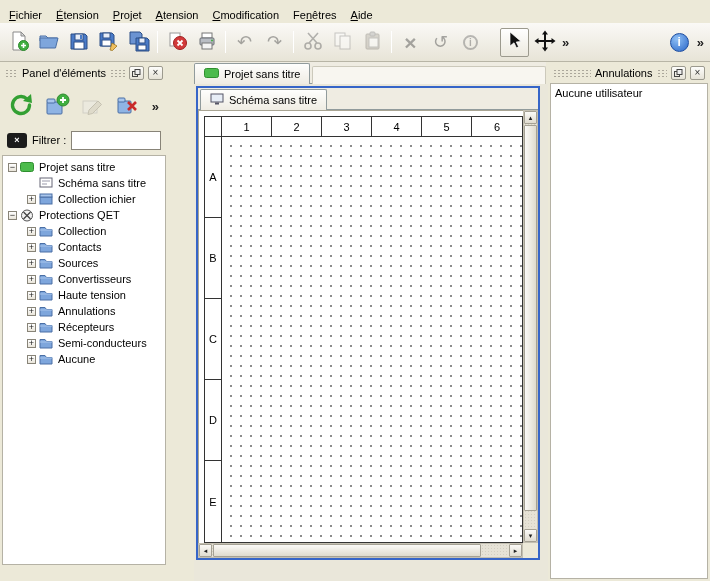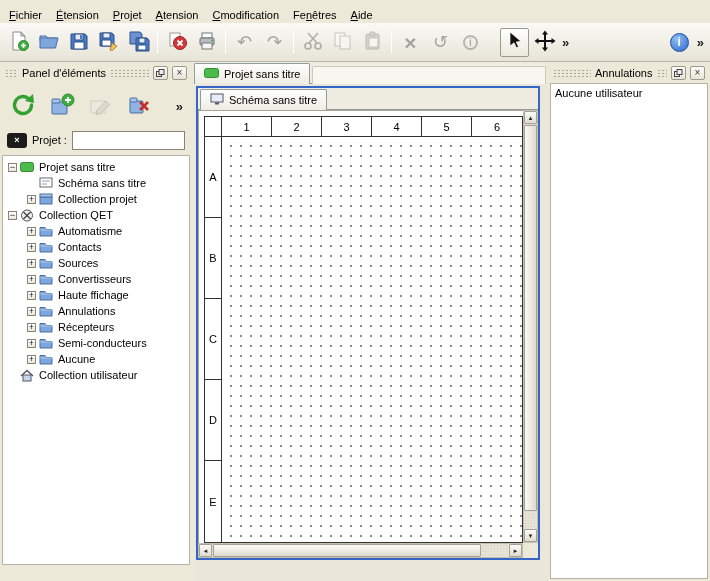--- a/index.html
+++ b/index.html
@@ -36,21 +36,21 @@
   .dock { position:absolute; display:flex; flex-direction:column; }
   .dock-title { height:16px; display:flex; align-items:center; gap:4px; padding:0 3px; margin:2px 0; }
   .grip { height:9px; background-image:radial-gradient(#ABA79B 1px, transparent 1.2px);
     background-size:4px 3px; }
   .g-pre { width:13px; flex:0 0 auto; } .g-pre-wide { width:38px; flex:0 0 auto; } .g-fill { flex:1; }
   .dock-title-text { white-space:nowrap; }
   .dock-btn { width:15px; height:14px; flex:0 0 auto; border:1px solid #9C9A8E; border-radius:2px;
     background:linear-gradient(#FDFDFB,#E6E3D7); display:flex; align-items:center;
     justify-content:center; font-size:10px; line-height:1; color:#333; }
   
-  .left-dock { left:2px; top:63px; width:188px; bottom:16px; }
+  .left-dock { left:2px; top:63px; width:164px; bottom:16px; }
   .ldock-toolbar { height:46px; display:flex; align-items:center; gap:7px; padding:2px 5px; }
   .lbtn { width:32px; height:36px; display:flex; align-items:center; justify-content:center; }
   .lbtn.disabled { opacity:.4; filter:grayscale(70%); }
   .ldock-toolbar .chev { margin-left:auto; }
   .filter-row { height:26px; display:flex; align-items:center; gap:5px; padding:0 5px 4px 5px; }
   .clear-btn { width:20px; height:15px; background:#1C1C1C; border-radius:3px; color:#fff;
     font-size:9px; font-weight:bold; display:flex; align-items:center; justify-content:center; flex:0 0 auto;}
   .filter-input { flex:1; height:19px; min-width:0; border:1px solid #888478; background:#fff;
     font:inherit; padding:1px 3px; }
   .tree { flex:1; background:#fff; border:1px solid #B5B2A5; overflow:hidden; padding-top:3px; }
@@ -279,21 +279,21 @@
           <span><svg width="26" height="26">
               <rect x="3" y="9" width="13" height="12" rx="1" fill="#8FB4E4" stroke="#4A6FA5"></rect>
               <rect x="3" y="6" width="7" height="4" rx="1" fill="#A9C6EC" stroke="#4A6FA5"></rect>
               <path d="M13 10l8 8M21 10l-8 8" stroke="#C92A2A" stroke-width="2.6"></path>
             </svg></span>
         </div>
       <div class="chev">»</div>
     </div>
     <div class="filter-row">
       <span class="clear-btn">×</span>
-      <span>Projet :</span>
+      <span>Filtrer :</span>
       <input class="filter-input" type="text" value="" style="">
     </div>
     <div class="tree">
       <div class="tree-row">
           <span class="expander">−</span>
           <span class="ticon">
             <svg width="14" height="12">
               <rect x="0.5" y="1.5" width="13" height="9" rx="2" fill="#4CBB4C" stroke="#2F8F2F"></rect>
             </svg>
           </span>
@@ -312,42 +312,42 @@
         </div>
       <div class="tree-row">
           <span class="ind"></span>
           <span class="expander">+</span>
           <span class="ticon">
             <svg width="14" height="12">
               <rect x="1" y="4" width="12" height="7" fill="#7EA6DC" stroke="#4A6FA5"></rect>
               <rect x="1" y="1" width="12" height="3" fill="#A9C6EC" stroke="#4A6FA5"></rect>
             </svg>
           </span>
-          <span class="tlabel">Collection projet</span>
+          <span class="tlabel">Collection ichier</span>
         </div>
       <div class="tree-row">
           <span class="expander">−</span>
           <span class="ticon">
             <svg width="14" height="13">
               <circle cx="7" cy="6.5" r="5.5" fill="#F2F2F2" stroke="#555"></circle>
               <path d="M3.5 3l7 7M10.5 3l-7 7" stroke="#444" stroke-width="1.3"></path>
             </svg>
           </span>
-          <span class="tlabel">Collection QET</span>
-        </div>
-      <div class="tree-row">
-          <span class="ind"></span>
-          <span class="expander">+</span>
-          <span class="ticon">
-            <svg width="14" height="12">
-              <path d="M1 2.5h5l1.5 2H13V11H1z" fill="#7EA6DC" stroke="#4A6FA5"></path>
-              <path d="M1 5h12" stroke="#A9C6EC"></path>
-            </svg>
-          </span>
-          <span class="tlabel">Automatisme</span>
+          <span class="tlabel">Protections QET</span>
+        </div>
+      <div class="tree-row">
+          <span class="ind"></span>
+          <span class="expander">+</span>
+          <span class="ticon">
+            <svg width="14" height="12">
+              <path d="M1 2.5h5l1.5 2H13V11H1z" fill="#7EA6DC" stroke="#4A6FA5"></path>
+              <path d="M1 5h12" stroke="#A9C6EC"></path>
+            </svg>
+          </span>
+          <span class="tlabel">Collection</span>
         </div>
       <div class="tree-row">
           <span class="ind"></span>
           <span class="expander">+</span>
           <span class="ticon">
             <svg width="14" height="12">
               <path d="M1 2.5h5l1.5 2H13V11H1z" fill="#7EA6DC" stroke="#4A6FA5"></path>
               <path d="M1 5h12" stroke="#A9C6EC"></path>
             </svg>
           </span>
@@ -377,21 +377,21 @@
         </div>
       <div class="tree-row">
           <span class="ind"></span>
           <span class="expander">+</span>
           <span class="ticon">
             <svg width="14" height="12">
               <path d="M1 2.5h5l1.5 2H13V11H1z" fill="#7EA6DC" stroke="#4A6FA5"></path>
               <path d="M1 5h12" stroke="#A9C6EC"></path>
             </svg>
           </span>
-          <span class="tlabel">Haute ffichage</span>
+          <span class="tlabel">Haute tension</span>
         </div>
       <div class="tree-row">
           <span class="ind"></span>
           <span class="expander">+</span>
           <span class="ticon">
             <svg width="14" height="12">
               <path d="M1 2.5h5l1.5 2H13V11H1z" fill="#7EA6DC" stroke="#4A6FA5"></path>
               <path d="M1 5h12" stroke="#A9C6EC"></path>
             </svg>
           </span>
@@ -422,30 +422,20 @@
       <div class="tree-row">
           <span class="ind"></span>
           <span class="expander">+</span>
           <span class="ticon">
             <svg width="14" height="12">
               <path d="M1 2.5h5l1.5 2H13V11H1z" fill="#7EA6DC" stroke="#4A6FA5"></path>
               <path d="M1 5h12" stroke="#A9C6EC"></path>
             </svg>
           </span>
           <span class="tlabel">Aucune</span>
-        </div>
-      <div class="tree-row">
-          <span class="exp-spacer"></span>
-          <span class="ticon">
-            <svg width="14" height="13">
-              <path d="M1 7L7 1.5 13 7" fill="none" stroke="#556" stroke-width="1.4"></path>
-              <rect x="3" y="6" width="8" height="6" fill="#C9D6EA" stroke="#556"></rect>
-            </svg>
-          </span>
-          <span class="tlabel">Collection utilisateur</span>
         </div>
     </div>
   </div>
 
   <div class="mdi">
     <div class="proj-tabbar">
       <div class="tab">
         <span><svg width="15" height="10">
               <rect x="0.5" y="0.5" width="14" height="9" rx="2" fill="#4CBB4C" stroke="#2F8F2F"></rect>
             </svg></span>

